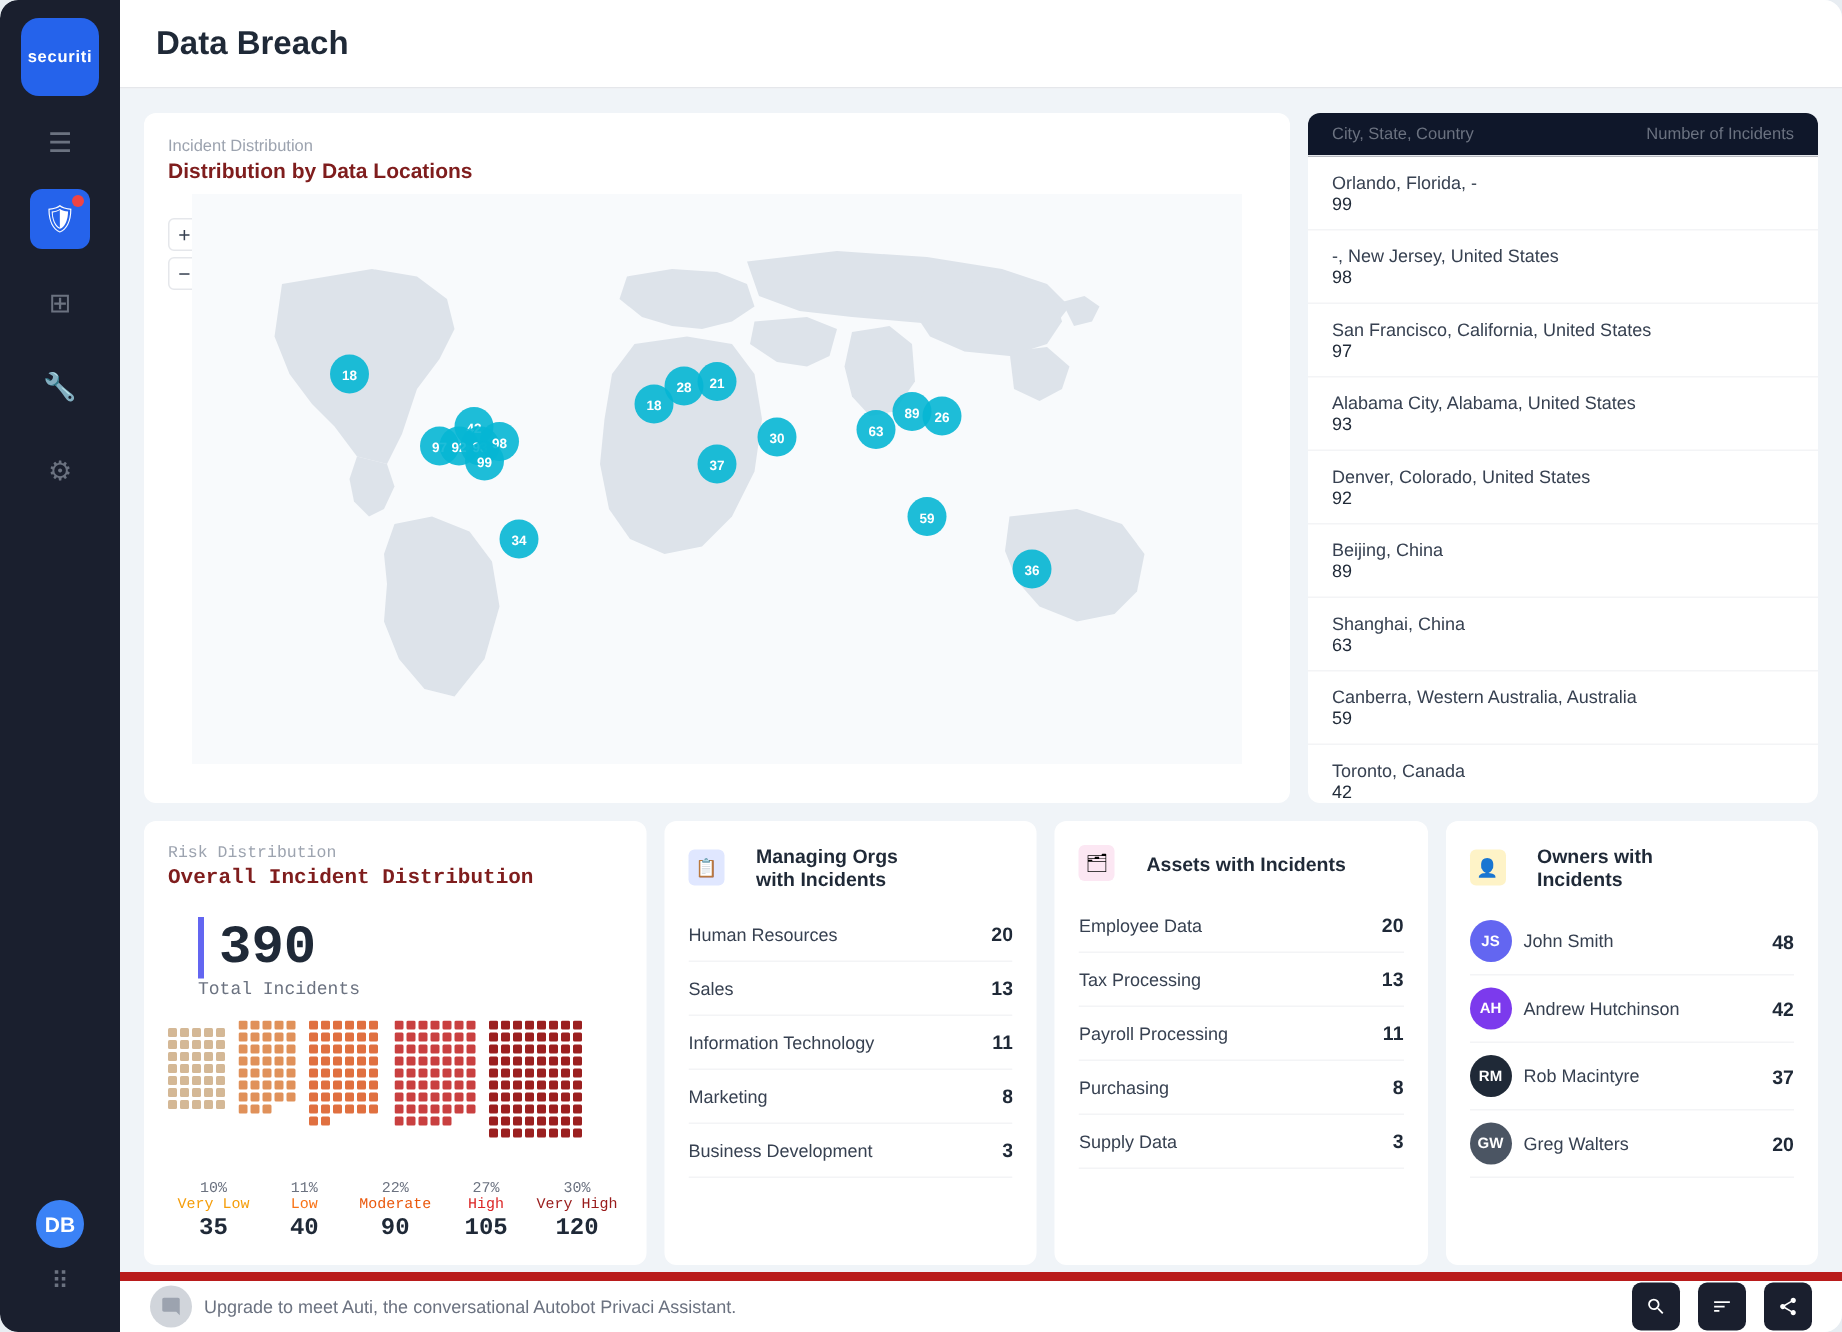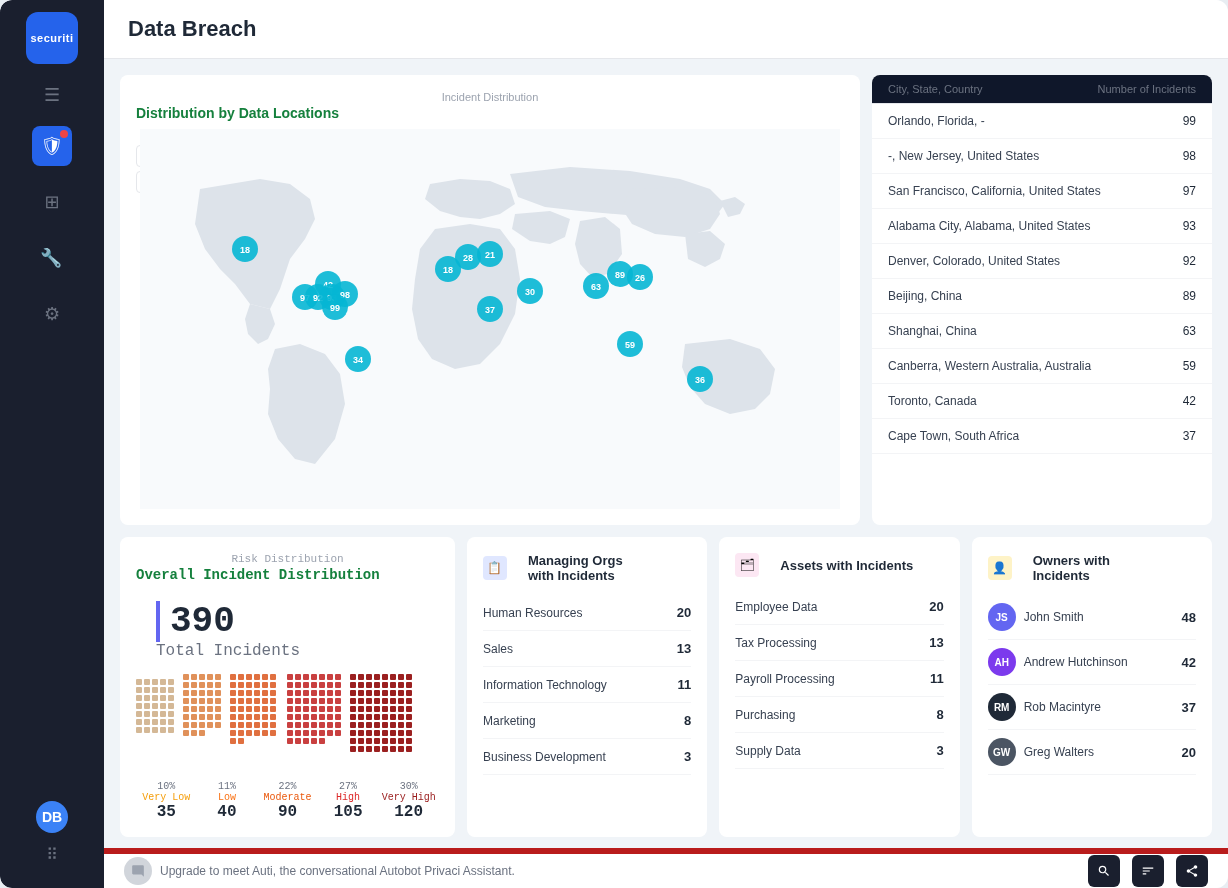--- a/index.html
+++ b/index.html
@@ -8,21 +8,21 @@
       background: #e8edf2;
       width: 1228px;
       height: 888px;
       overflow: hidden;
       display: flex;
       border-radius: 12px;
     }
 
     
     .sidebar {
-      width: 104px;
+      width: 80px;
       background: #1a1f2e;
       display: flex;
       flex-direction: column;
       align-items: center;
       padding: 12px 0;
       flex-shrink: 0;
       border-radius: 12px 0 0 12px;
     }
     .sidebar-logo {
       width: 52px;
@@ -148,26 +148,25 @@
       background: white;
       border-radius: 8px;
       padding: 16px;
       position: relative;
       overflow: hidden;
     }
     .card-subtitle {
       font-size: 11px;
       color: #9ca3af;
       margin-bottom: 2px;
-      text-align: center;
     }
     .card-title {
       font-size: 14px;
       font-weight: 600;
-      color: #15803d;
+      color: #7f1d1d;
       margin-bottom: 8px;
     }
     .map-controls {
       position: absolute;
       left: 16px;
       top: 70px;
       display: flex;
       flex-direction: column;
       gap: 4px;
     }
@@ -225,20 +224,21 @@
       flex: 1;
       overflow-y: auto;
     }
     .data-location-row {
       display: flex;
       justify-content: space-between;
       padding: 10px 16px;
       border-bottom: 1px solid #f3f4f6;
       font-size: 12px;
       color: #374151;
+      flex-direction: column;
     }
     .data-location-count {
       font-weight: 500;
       color: #1f2937;
     }
 
     
     .bottom-row {
       display: flex;
       gap: 12px;
@@ -264,21 +264,21 @@
       padding-left: 20px;
     }
     .total-number {
       font-size: 36px;
       font-weight: 700;
       color: #1f2937;
       border-left: 4px solid #6366f1;
       padding-left: 10px;
     }
     .total-label {
-      font-size: 16px;
+      font-size: 12px;
       color: #6b7280;
     }
 
     
     .risk-labels {
       display: flex;
       gap: 0;
       margin-top: 8px;
     }
     .risk-label-item {

